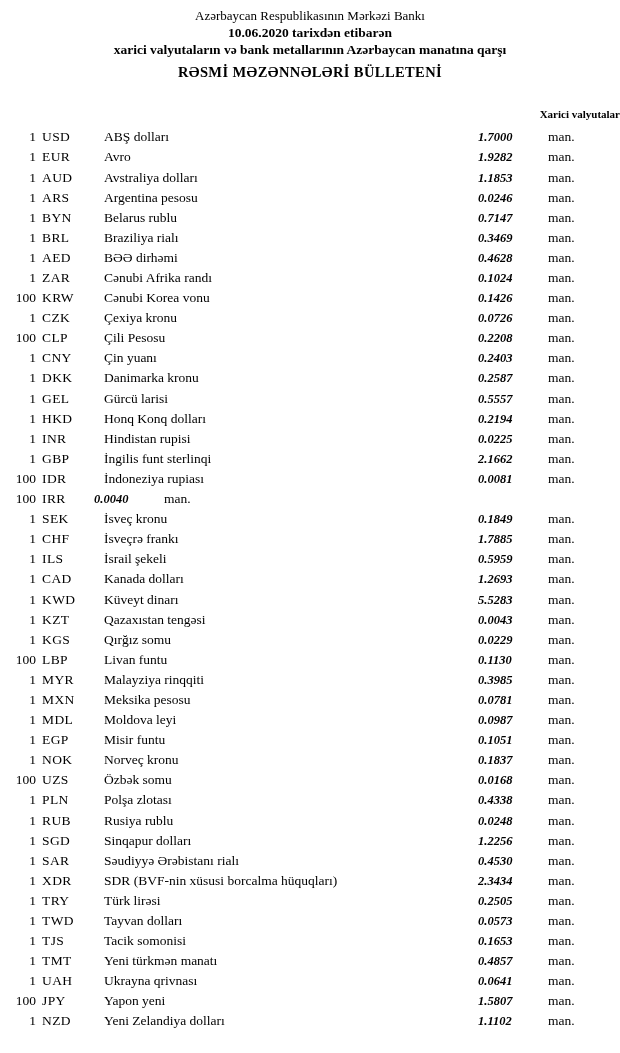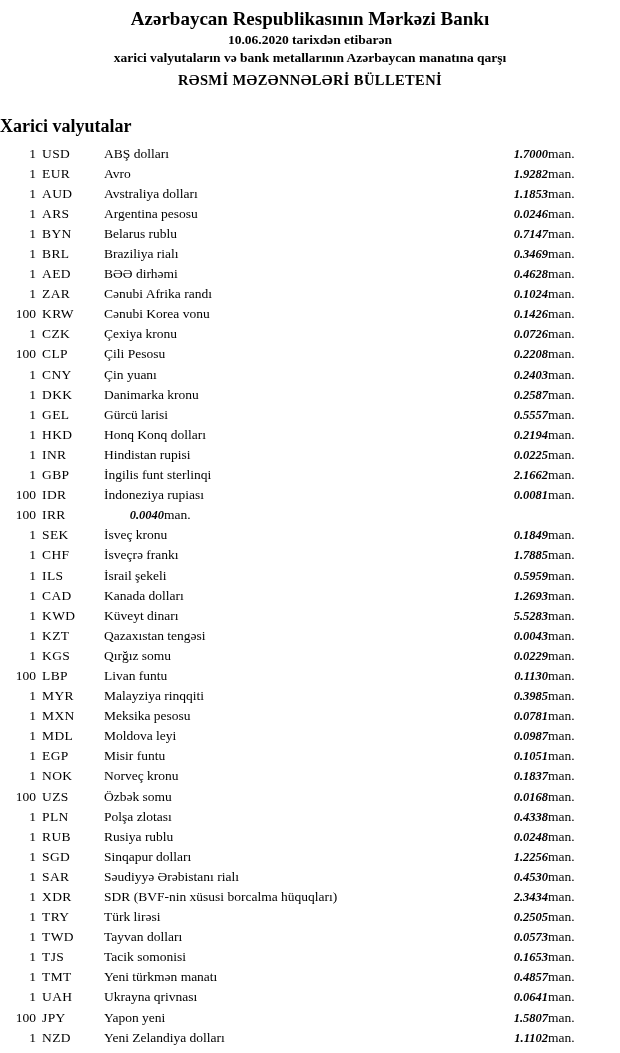--- a/index.html
+++ b/index.html
@@ -8,56 +8,56 @@
     width: 620px;
     min-height: 1053px;
     background: #ffffff;
     color: #000000;
     font-family: "Liberation Serif", "DejaVu Serif", serif;
     padding-top: 8px;
     position: relative;
   }
   .header { text-align: center; }
   .title {
-    font-size: 19px;
-    font-weight: 700;
+    font-size: 13px;
+    font-weight: 400;
     line-height: 1.2;
   }
   .hline {
     font-size: 13.5px;
     font-weight: 700;
     margin-top: 1px;
     line-height: 1.25;
   }
   .bulletin {
     font-size: 14.5px;
     font-weight: 700;
     margin-top: 5px;
     letter-spacing: 0.4px;
   }
   .section-title {
-    text-align: left;
-    font-size: 18px;
+    text-align: right;
+    font-size: 11px;
     font-weight: 700;
     margin-top: 27px;
   }
   .rows { margin-top: 9px; }
   .row {
     display: flex;
     align-items: baseline;
     height: 20.1px;
     font-size: 13.5px;
     padding-right: 26px;
   }
   .qty   { flex: 0 0 36px; text-align: right; }
   .code  { flex: 0 0 52px; text-align: left; margin-left: 6px; letter-spacing: 0.4px; }
   .name  { flex: 1 1 auto; padding-left: 10px; white-space: nowrap; overflow: hidden; }
   .rate  {
     flex: 0 0 70px;
-    text-align: right;
+    text-align: left;
     font-weight: 700;
     font-style: italic;
     font-size: 12.5px;
   }
   .unit  { flex: 0 0 46px; padding-left: 0; }
 </style>
 </head>
 <body>
 
 <div class="page">

